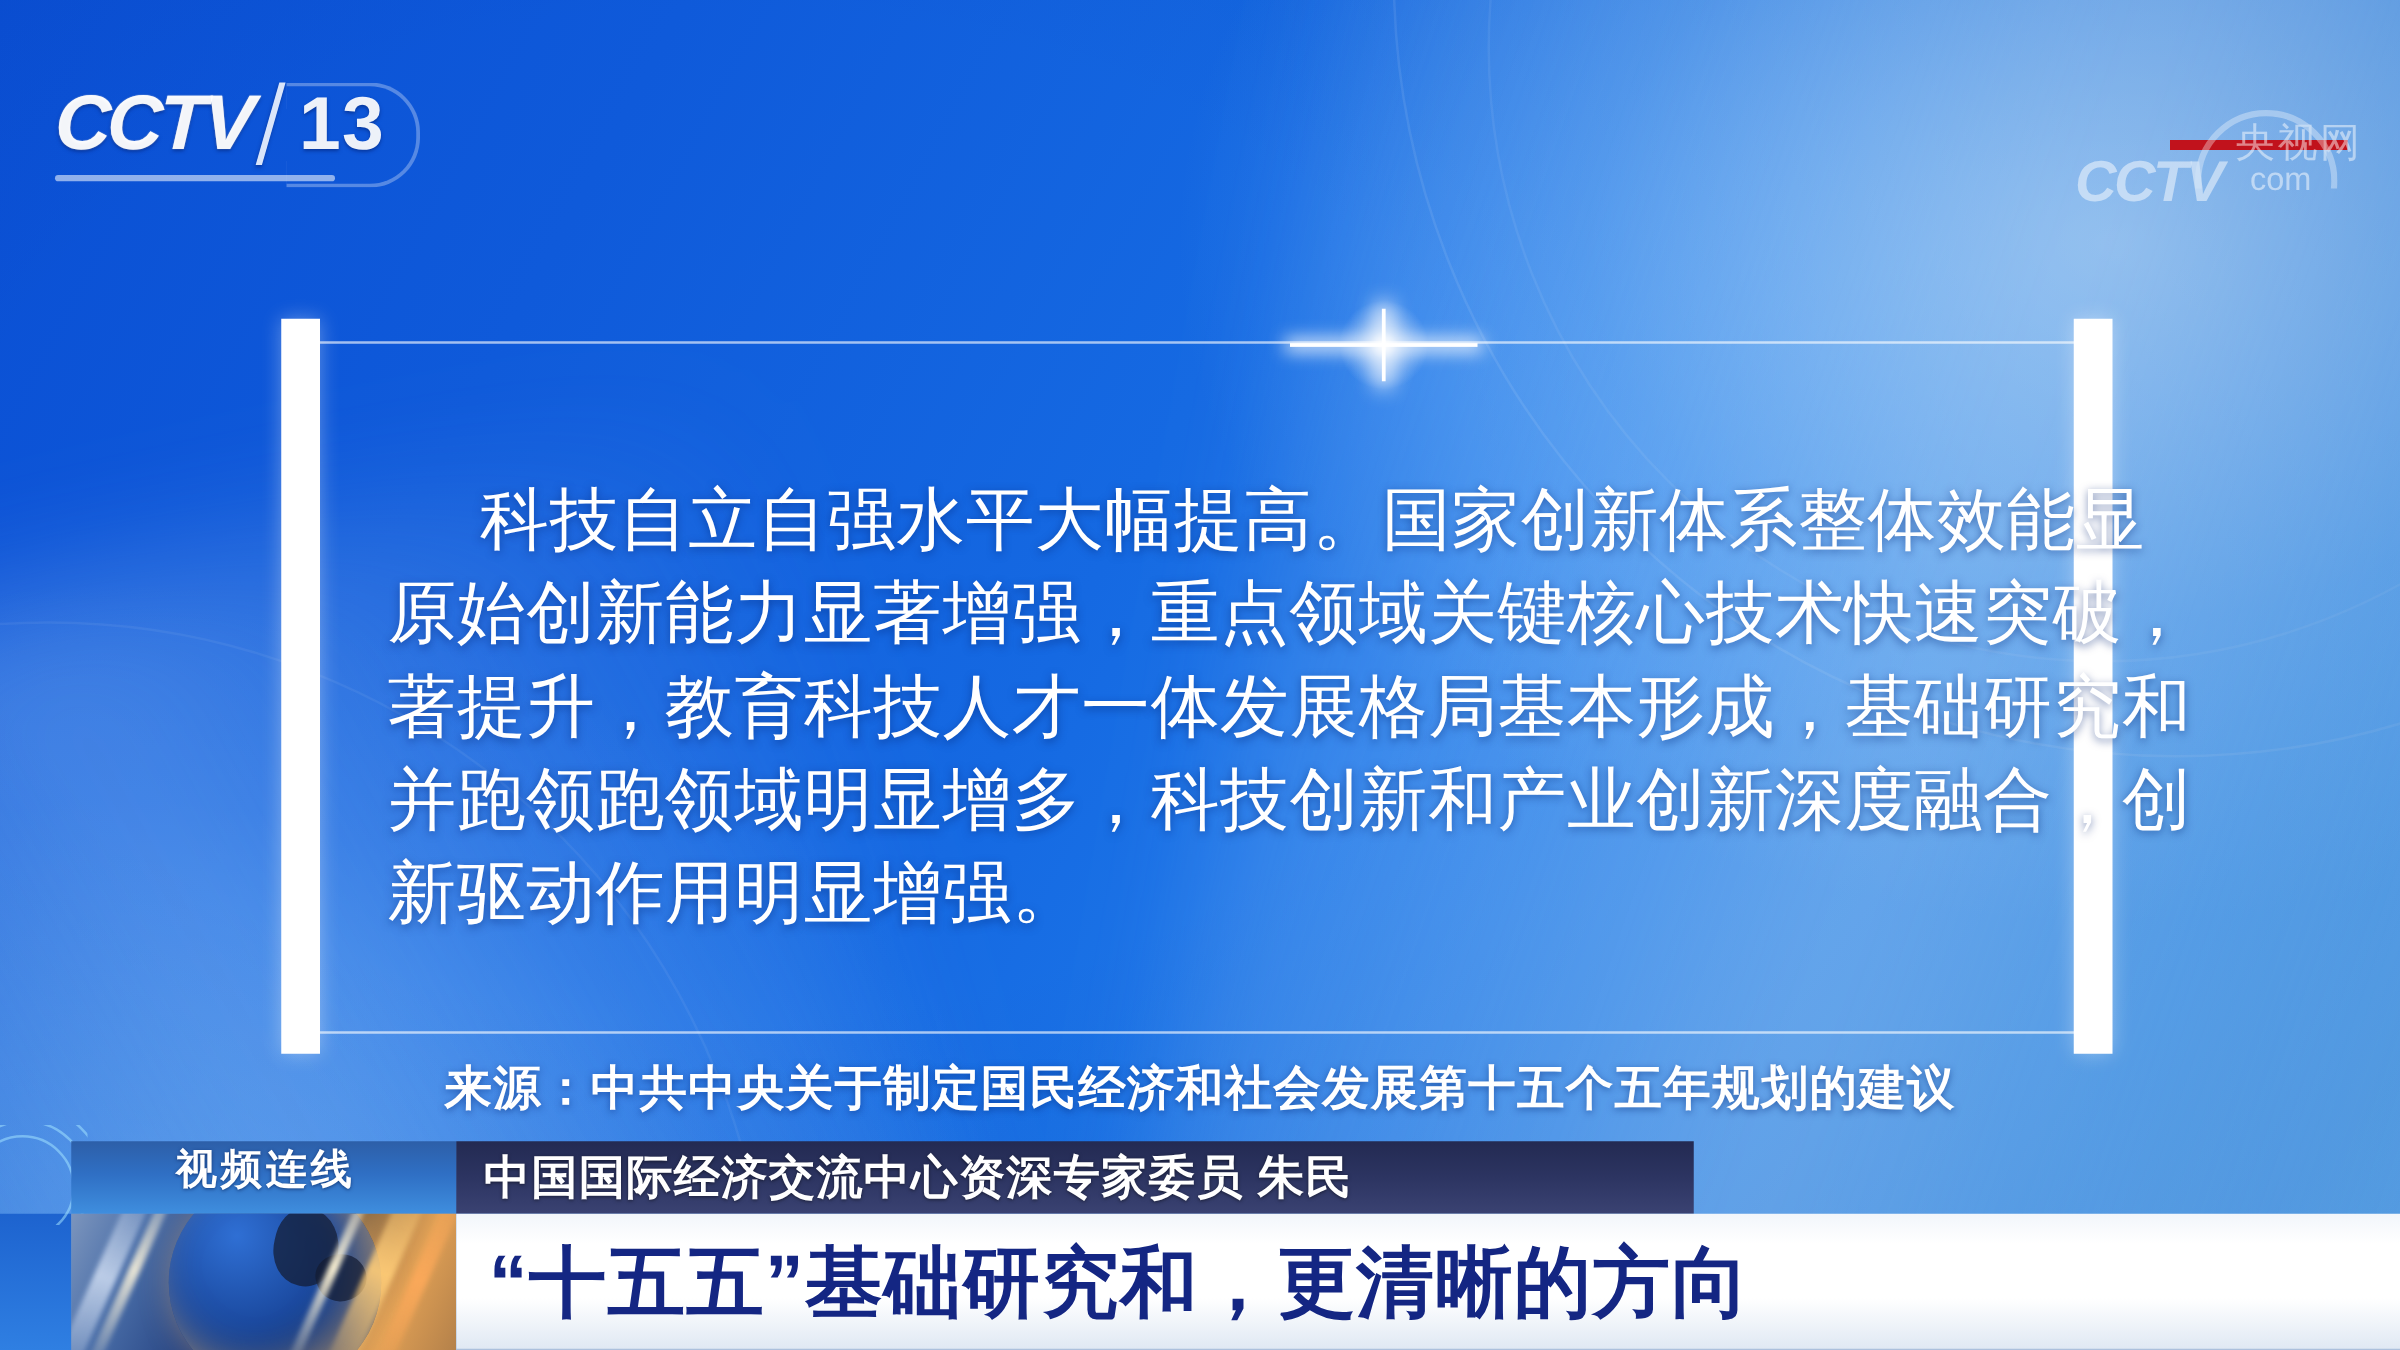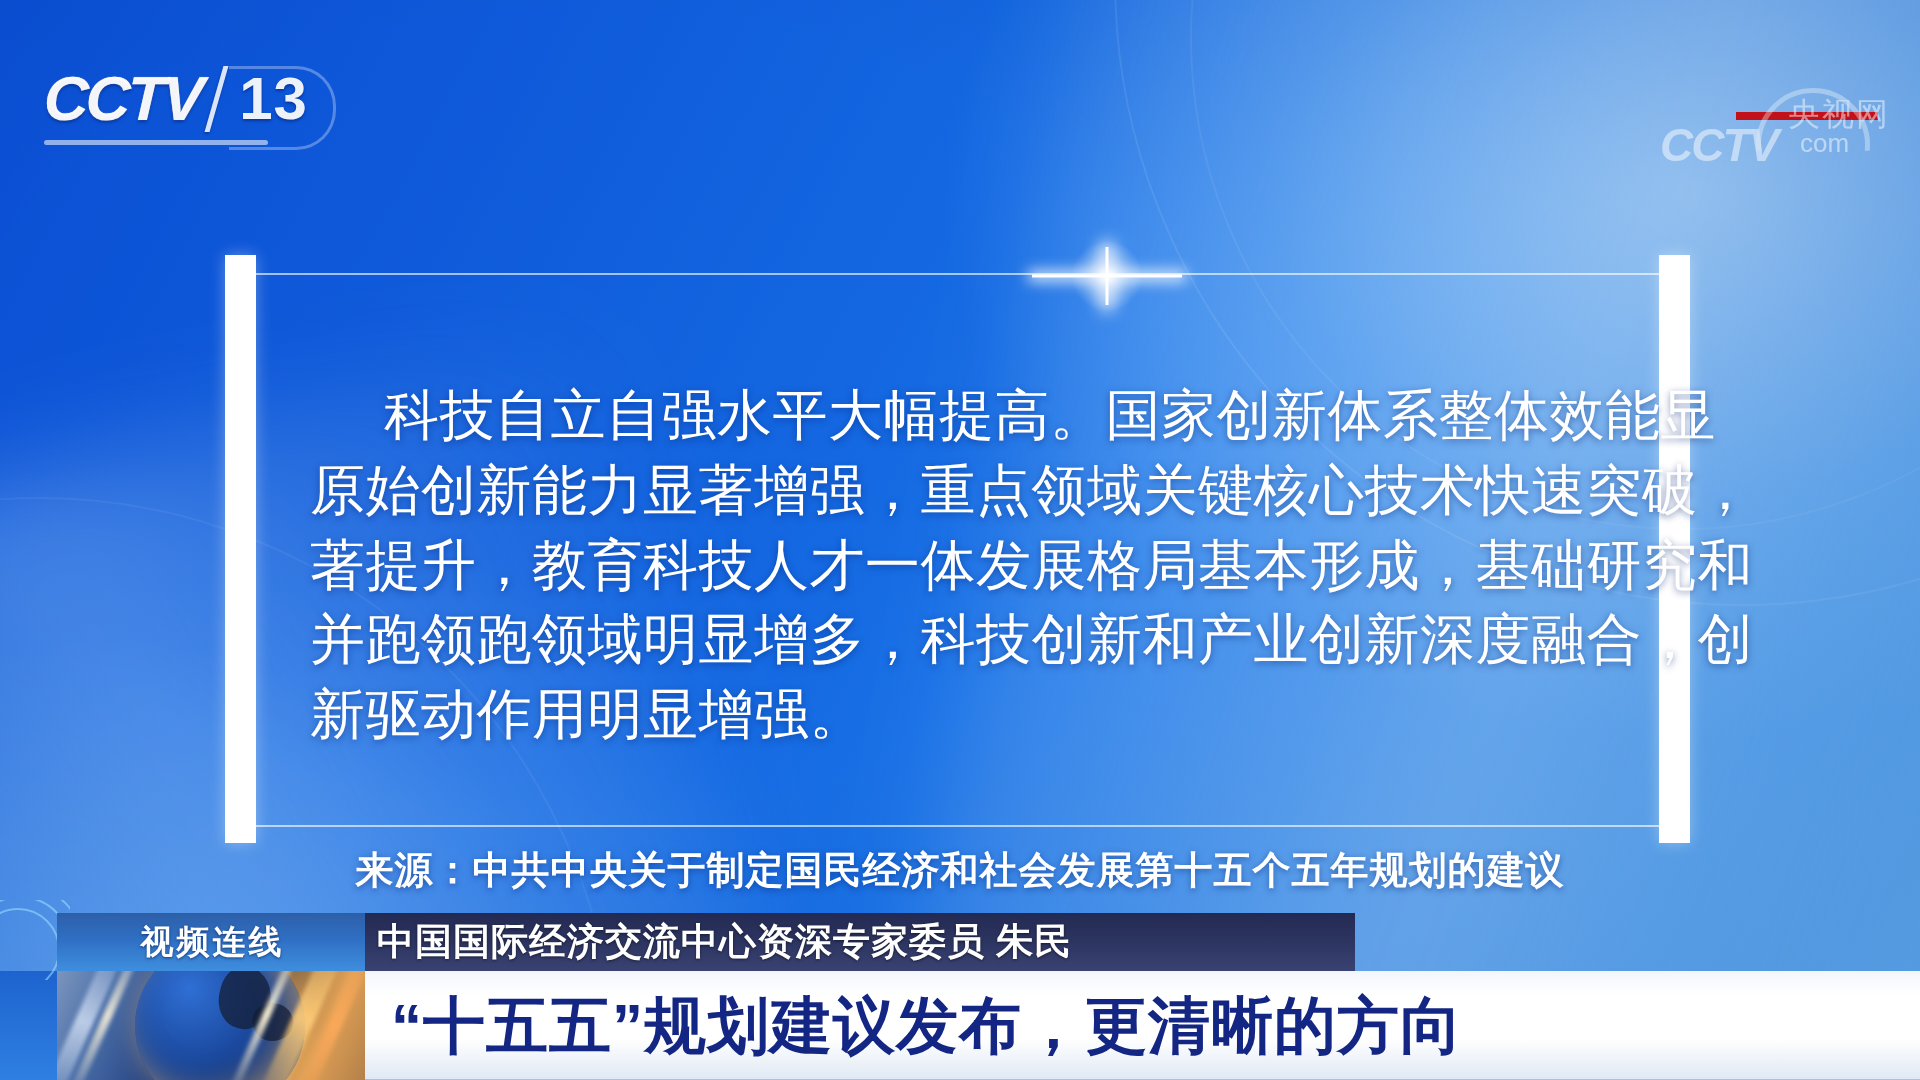--- a/index.html
+++ b/index.html
@@ -290,21 +290,20 @@
     position: absolute;
     left: 57px; top: 13px;
     width: 308px; height: 167px;
   }
   .lt-videolink {
     position: absolute;
     left: 0; top: 0;
     width: 308px; height: 58px;
     background: linear-gradient(180deg, #2d5fa8 0%, #2f6fc4 45%, #3f8ede 100%);
     display: flex;
-    align-items: center;
     justify-content: center;
   }
   .lt-videolink span {
     font-size: 33px;
     font-weight: bold;
     color: #ffffff;
     letter-spacing: 3px;
     text-indent: 3px;
     text-shadow: 0 1px 3px rgba(0,20,70,0.6);
   }
@@ -350,21 +349,21 @@
     width: 990px; height: 58px;
     background: linear-gradient(180deg, #232a52 0%, #2c3461 48%, #3a4272 100%);
     display: flex;
     align-items: center;
   }
   .lt-name-bar span {
     font-size: 37px;
     font-weight: bold;
     color: #ffffff;
     letter-spacing: 1px;
-    padding-left: 12px;
+    padding-left: 22px;
     text-shadow: 0 1px 3px rgba(0,0,0,0.5);
     white-space: nowrap;
   }
   .lt-headline-bar {
     position: absolute;
     left: 365px; top: 71px;
     width: 1555px; height: 109px;
     background: linear-gradient(180deg, #f2f6fb 0%, #ffffff 22%, #ffffff 62%, #dfe8f3 100%);
     display: flex;
     align-items: center;
@@ -480,18 +479,18 @@
         <div class="globe-streak gs3"></div>
         <div class="globe-streak gs4"></div>
       </div>
     </div>
 
     <div class="lt-name-bar">
       <span>中国国际经济交流中心资深专家委员 朱民</span>
     </div>
 
     <div class="lt-headline-bar">
-      <span>“十五五”规划建议发布，更清晰的方向</span>
+      <span>“十五五”基础研究和，更清晰的方向</span>
     </div>
 
   </div>
 
 </div>
 
 </body></html>

